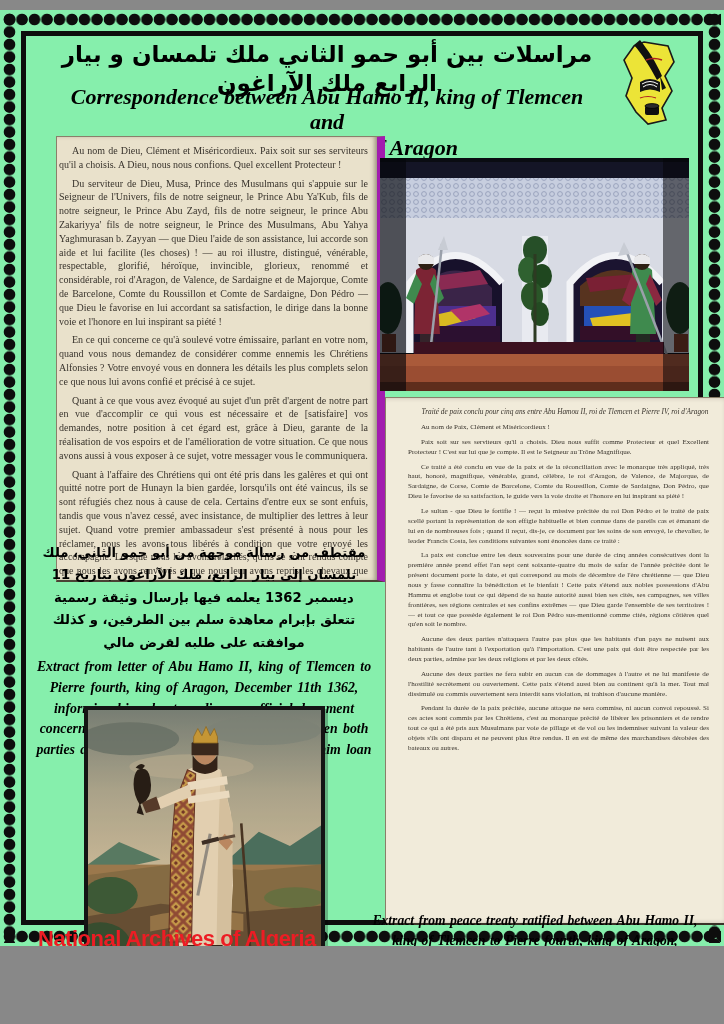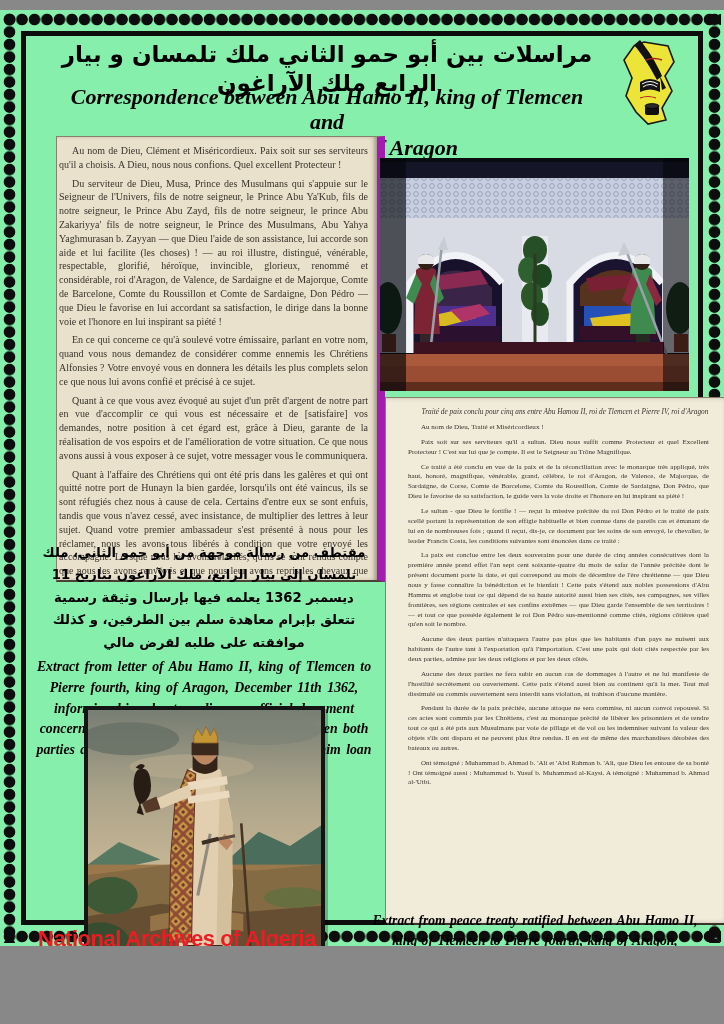--- a/index.html
+++ b/index.html
@@ -254,29 +254,28 @@
       <rect x="0" y="224" width="309" height="9" fill="#5e2d1c"></rect>
 
       <rect x="0" y="0" width="26" height="233" fill="#05060a" opacity="0.65"></rect>
       <rect x="283" y="0" width="26" height="233" fill="#05060a" opacity="0.55"></rect>
     </svg>
   </div>
 
   <div class="doc treaty-doc">
     <p class="treaty-title">Traité de paix conclu pour cinq ans entre Abu Hamou II, roi de Tlemcen et Pierre IV, roi d'Aragon</p>
     <div>
-        <p>Au nom de Dieu, Traité et Miséricordieux !</p>
-        <p>Paix soit sur ses serviteurs qu'il a sultan. Dieu nous suffit comme Protecteur et quel Excellent Protecteur ! C'est sur lui que je compte. Il est le Seigneur au Trône Magnifique.</p>
+        <p>Au nom de Paix, Clément et Miséricordieux !</p>
+        <p>Paix soit sur ses serviteurs qu'il a choisis. Dieu nous suffit comme Protecteur et quel Excellent Protecteur ! C'est sur lui que je compte. Il est le Seigneur au Trône Magnifique.</p>
         <p>Ce traité a été conclu en vue de la paix et de la réconciliation avec le monarque très appliqué, très haut, honoré, magnifique, vénérable, grand, célèbre, le roi d'Aragon, de Valence, de Majorque, de Sardaigne, de Corse, Comte de Barcelone, Comte du Roussillon, Comte de Sardaigne, Don Pédro, que Dieu le favorise de sa satisfaction, le guide vers la voie droite et l'honore en lui inspirant sa piété !</p>
         <p>Le sultan - que Dieu le fortifie ! — reçut la missive précitée du roi Don Pédro et le traité de paix scellé portant la représentation de son effigie habituelle et bien connue dans de pareils cas et émanant de lui en de nombreuses fois ; quand il reçut, dis-je, ce document par les soins de son envoyé, le chevalier, le leader Francis Costa, les conditions suivantes sont énoncées dans ce traité :</p>
         <p>La paix est conclue entre les deux souverains pour une durée de cinq années consécutives dont la première année prend effet l'an sept cent soixante-quatre du mois de safar de l'année précitée dont le présent document porte la date, et qui correspond au mois de décembre de l'ère chrétienne — que Dieu nous y fasse connaître la bénédiction et le bienfait ! Cette paix s'étend aux nobles possessions d'Abu Hammu et englobe tout ce qui dépend de sa haute autorité aussi bien ses cités, ses campagnes, ses villes frontières, ses régions centrales et ses confins extrêmes — que Dieu garde l'ensemble de ses territoires ! — et tout ce que possède également le roi Don Pédro sus-mentionné comme cités, régions côtières quel qu'en soit le nombre.</p>
-        <p>Aucune des deux parties n'attaquera l'autre pas plus que les habitants d'un pays ne nuisent aux habitants de l'autre tant à l'exportation qu'à l'importation. C'est une paix qui doit cités respectée par les deux parties, admise par les deux religions et par les deux côtés.</p>
+        <p>Aucune des deux parties n'attaquera l'autre pas plus que les habitants d'un pays ne nuisent aux habitants de l'autre tant à l'exportation qu'à l'importation. C'est une paix qui doit être respectée par les deux parties, admise par les deux religions et par les deux côtés.</p>
         <p>Aucune des deux parties ne fera subir en aucun cas de dommages à l'autre et ne lui manifeste de l'hostilité secrètement ou ouvertement. Cette paix s'étend aussi bien au continent qu'à la mer. Tout mal dissimulé ou commis ouvertement sera interdit sans violation, ni trahison d'aucune manière.</p>
         <p>Pendant la durée de la paix précitée, aucune attaque ne sera commise, ni aucun convoi repoussé. Si ces actes sont commis par les Chrétiens, c'est au monarque précité de libérer les prisonniers et de rendre tout ce qui a été pris aux Musulmans par voie de pillage et de vol ou les indemniser suivant la valeur des objets s'ils ont disparu et ne peuvent plus être rendus. Il en est de même des marchandises dérobées des bateaux ou autres.</p>
-        <p>Ont témoigné : Muhammad b. Ahmad b. 'Ali et 'Abd Rahman b. 'Ali, que Dieu les entoure de sa bonté ! Ont témoigné aussi : Muhammad b. Yusuf b. Muhammad al-Kaysi. A témoigné : Muhammad b. Ahmad al-'Utbi.</p>
       </div>
   </div>
 
   <div class="treaty-caption">
     <div class="caption-en">Extract from peace treaty ratified between Abu Hamo II, king of Tlemcen to Pierre fourth, king of Aragon, December 18th 1362,</div>
   </div>
 
   <div class="org-ar">الأرشيف الوطني الجزائري</div>
 
 </div>

